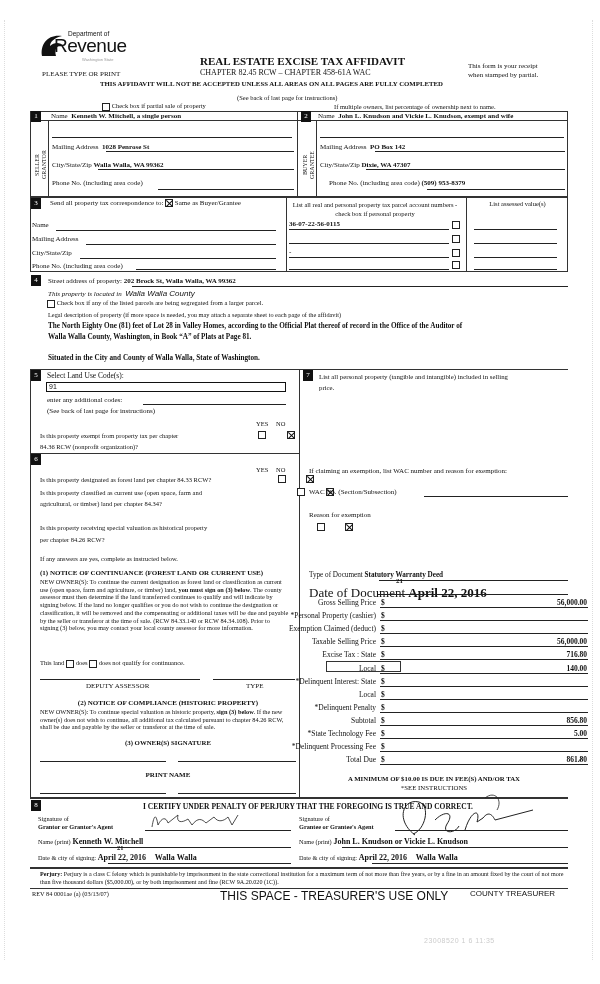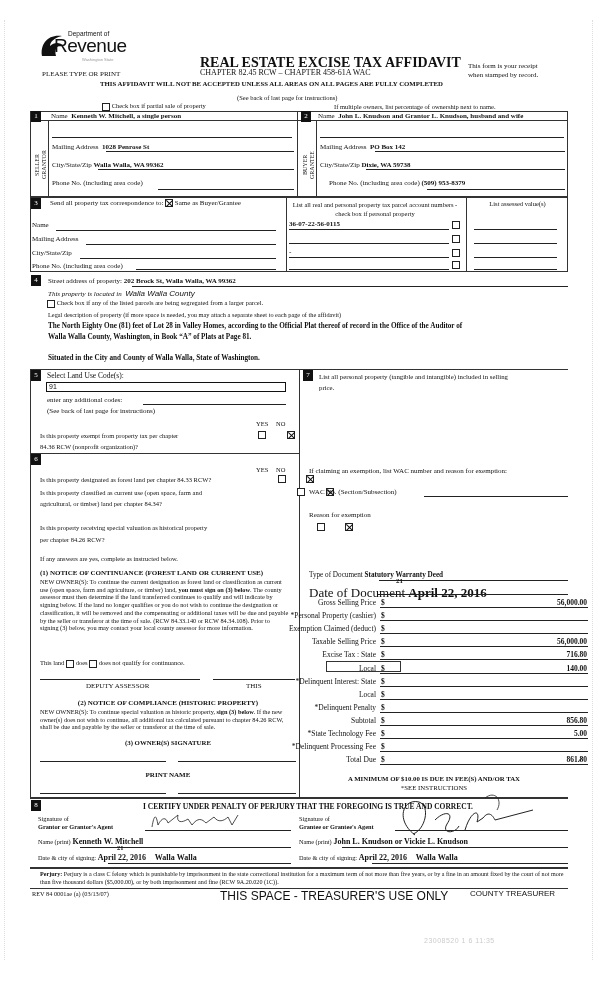--- a/index.html
+++ b/index.html
@@ -32,24 +32,24 @@
 
 <div class="abs" style="left:38px;top:28px;width:85px;height:38px;">
   <svg width="30" height="26" viewBox="0 0 30 26" style="position:absolute;left:0;top:4px;">
     <path d="M4 24 C2 12 10 2 24 4 C16 6 12 10 12 14 C16 10 22 10 26 14 C20 12 16 16 18 24 Z" fill="#111"></path>
   </svg>
   <span class="abs sans" style="left:30px;top:2px;font-size:6.5px;">Department of</span>
   <span class="abs sans" style="left:16px;top:7px;font-size:19px;letter-spacing:-0.5px;">Revenue</span>
   <span class="abs sans" style="left:44px;top:29px;font-size:4px;color:#999;">Washington State</span>
 </div>
 <div class="row" style="left:42px;top:70px;font-size:7px;">PLEASE TYPE OR PRINT</div>
-<div class="row b" style="left:200px;top:55px;font-size:14px;">REAL ESTATE EXCISE TAX AFFIDAVIT</div>
+<div class="row b" style="left:200px;top:55px;font-size:11px;">REAL ESTATE EXCISE TAX AFFIDAVIT</div>
 <div class="row" style="left:200px;top:68px;font-size:8px;">CHAPTER 82.45 RCW – CHAPTER 458-61A WAC</div>
 <div class="row" style="left:468px;top:62px;font-size:7px;">This form is your receipt</div>
-<div class="row" style="left:468px;top:71px;font-size:7px;">when stamped by record.</div>
+<div class="row" style="left:468px;top:71px;font-size:7px;">when stamped by partial.</div>
 <div class="row b" style="left:100px;top:80px;font-size:6.8px;">THIS AFFIDAVIT WILL NOT BE ACCEPTED UNLESS ALL AREAS ON ALL PAGES ARE FULLY COMPLETED</div>
 <div class="row" style="left:237px;top:94px;font-size:6.5px;">(See back of last page for instructions)</div>
 <div class="row" style="left:102px;top:102px;font-size:6.5px;">
   <span class="cb"></span>
   <span>Check box if partial sale of property</span>
 </div>
 <div class="row" style="left:334px;top:103px;font-size:6.5px;">If multiple owners, list percentage of ownership next to name.</div>
 
 
 <div class="box" style="left:30px;top:111px;width:538px;height:86px;"></div>
@@ -78,34 +78,34 @@
 </div>
 <div class="abs line" style="left:98px;top:160px;width:196px;height:10px;"></div>
 <div class="row" style="left:52px;top:179px;">
   <span>Phone No. (including area code)</span>
 </div>
 <div class="abs line" style="left:158px;top:180px;width:136px;height:10px;"></div>
 
 <div class="secnum" style="left:301px;top:111px;">2</div>
 <div class="row" style="left:318px;top:112px;font-size:7px;">
   <span>Name</span>&nbsp;
-  <span class="b">John L. Knudson and Grantor L. Knudson, husband and wife</span>
+  <span class="b">John L. Knudson and Vickie L. Knudson, exempt and wife</span>
 </div>
 <div class="abs line" style="left:320px;top:128px;width:244px;height:10px;"></div>
 <div class="vlabel" style="left:302px;top:140px;height:50px;">
   <span>BUYER</span><br><span>GRANTEE</span>
 </div>
 <div class="row" style="left:320px;top:143px;">
   <span>Mailing Address</span>&nbsp;
   <span class="b">PO Box 142</span>
 </div>
 <div class="abs line" style="left:375px;top:142px;width:190px;height:10px;"></div>
 <div class="row" style="left:320px;top:161px;">
   <span>City/State/Zip</span>
-  <span class="b">Dixie, WA  59738</span>
+  <span class="b">Dixie, WA  47307</span>
 </div>
 <div class="abs line" style="left:366px;top:160px;width:199px;height:10px;"></div>
 <div class="row" style="left:320px;top:179px;padding-left:9px;">
   <span>Phone No. (including area code)</span>
   <span class="b">(509) 953-8379</span>
 </div>
 <div class="abs line" style="left:427px;top:180px;width:138px;height:10px;"></div>
 
 
 <div class="box" style="left:30px;top:197px;width:538px;height:75px;"></div>
@@ -216,21 +216,21 @@
 <div class="row" style="left:40px;top:659px;font-size:6.5px;">
   <span>This land</span>
   <span class="cb"></span>
   <span>does</span>
   <span class="cb"></span>
   <span>does not  qualify for continuance.</span>
 </div>
 <div class="abs line" style="left:40px;top:672px;width:160px;height:8px;"></div>
 <div class="abs line" style="left:213px;top:672px;width:82px;height:8px;"></div>
 <div class="row" style="left:86px;top:682px;font-size:7px;">DEPUTY ASSESSOR</div>
-<div class="row" style="left:246px;top:682px;font-size:7px;">THIS</div>
+<div class="row" style="left:246px;top:682px;font-size:7px;">TYPE</div>
 <div class="abs b" style="left:40px;top:699px;width:256px;text-align:center;font-size:7px;">(2) NOTICE OF COMPLIANCE (HISTORIC PROPERTY)</div>
 <div class="abs" style="left:40px;top:708px;width:250px;font-size:6.3px;line-height:7.7px;">
   <span>NEW OWNER(S): To continue special valuation as historic property, </span><span class="b">sign (3) below</span><span>. If the new owner(s) does not wish to continue, all additional tax calculated pursuant to chapter 84.26 RCW, shall be due and payable by the seller or transferor at the time of sale.</span>
 </div>
 <div class="abs b" style="left:40px;top:739px;width:256px;text-align:center;font-size:6.8px;">(3) OWNER(S) SIGNATURE</div>
 <div class="abs line" style="left:40px;top:754px;width:126px;height:8px;"></div>
 <div class="abs line" style="left:178px;top:754px;width:118px;height:8px;"></div>
 <div class="abs b" style="left:40px;top:771px;width:256px;text-align:center;font-size:7px;">PRINT NAME</div>
 <div class="abs line" style="left:40px;top:786px;width:126px;height:8px;"></div>
 <div class="abs line" style="left:178px;top:786px;width:118px;height:8px;"></div>

